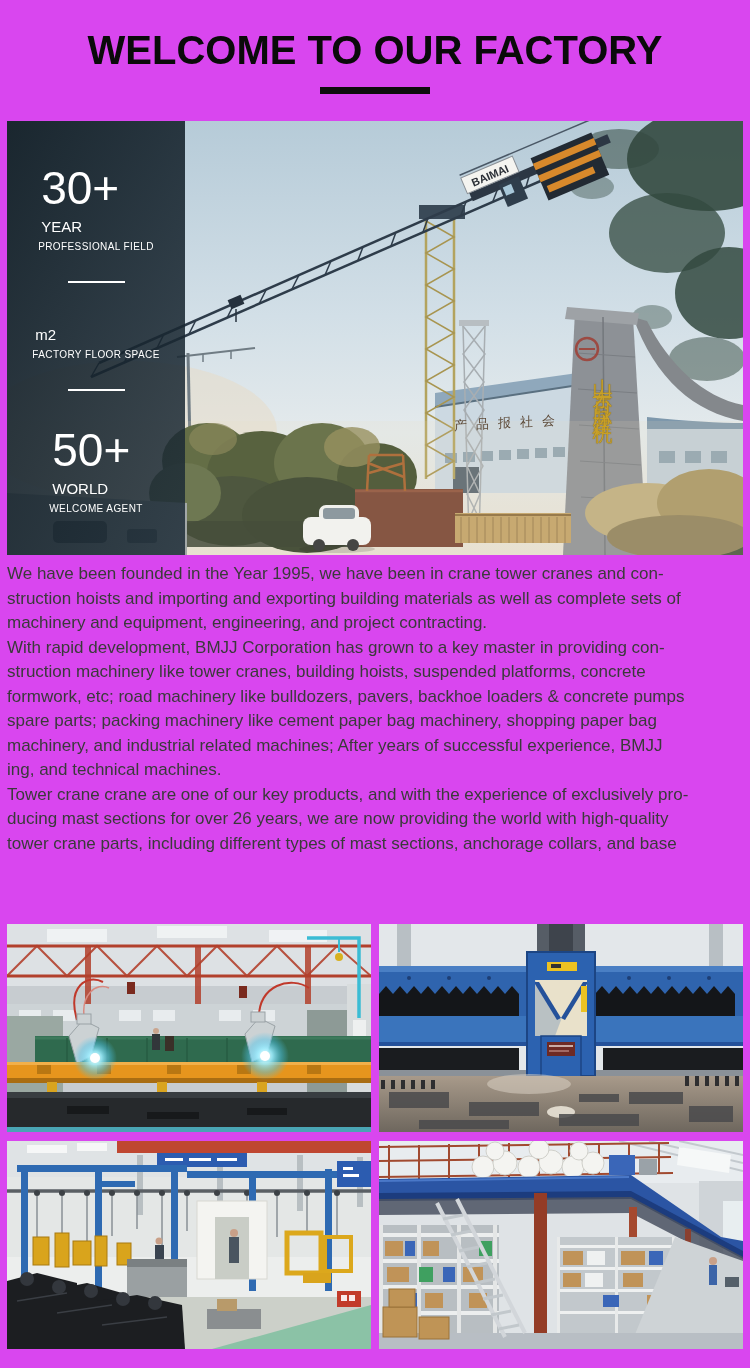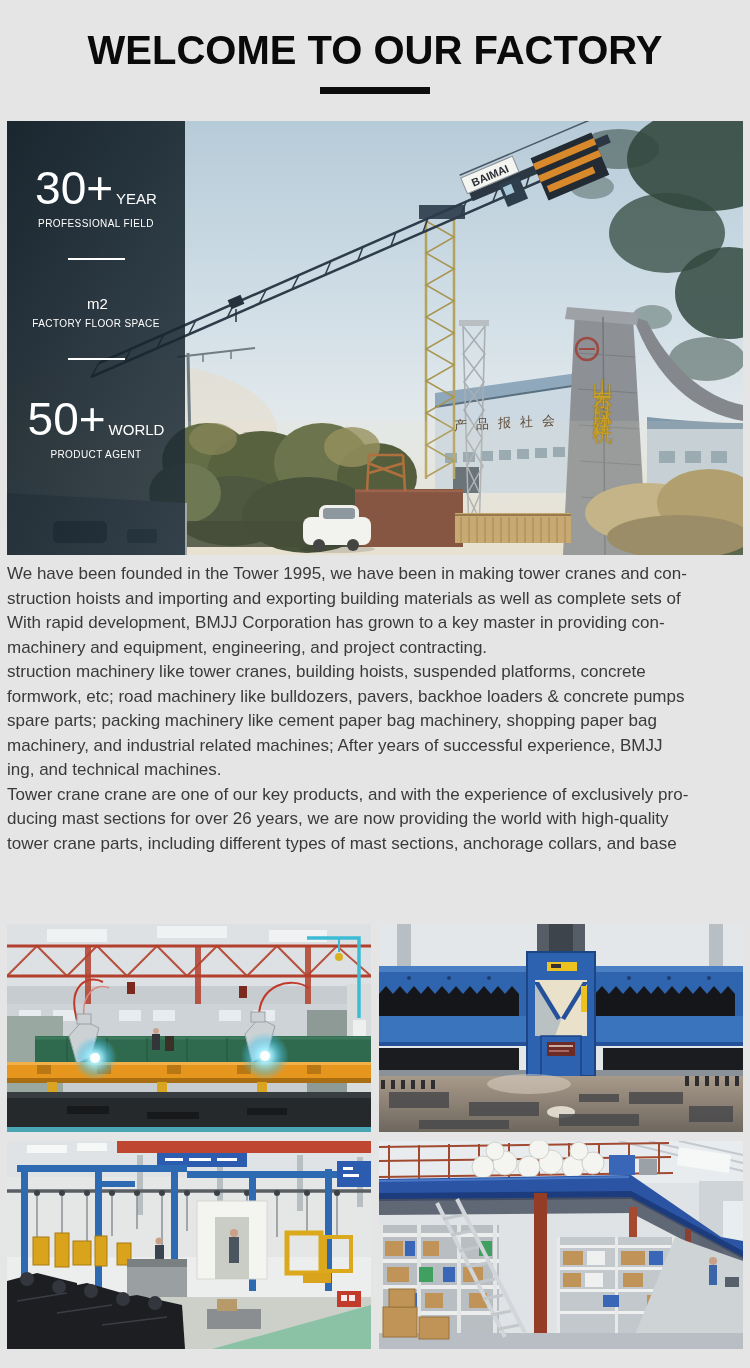--- a/index.html
+++ b/index.html
@@ -1,38 +1,38 @@
 <!DOCTYPE html>
 <html><head>
 <meta charset="utf-8">
 <style>
   html,body{margin:0;padding:0;background:#ffffff;width:750px;height:1368px;overflow:hidden;
     font-family:"Liberation Sans","DejaVu Sans",sans-serif;}
-  .page{position:relative;width:750px;height:1368px;background:#e5e5e5;}
+  .page{position:relative;width:750px;height:1368px;background:#d946ef;}
 
   
   .hdr{position:absolute;top:0;left:0;width:750px;text-align:center;}
   .hdr h1{margin:30px 0 0;font-size:40px;line-height:1.0;font-weight:bold;color:#0a0a0a;letter-spacing:0px;}
   .title-bar{width:110px;height:7px;background:#0d0d0d;margin:17px auto 0;}
 
   
   .hero{position:absolute;top:121px;left:7px;width:736px;height:434px;overflow:hidden;background:#cfdde6;}
   .hero svg{position:absolute;inset:0;width:100%;height:100%;display:block;}
   .gate-text{position:absolute;left:583px;top:242px;height:190px;writing-mode:vertical-rl;text-orientation:upright;
     font-size:20px;letter-spacing:9px;color:#c8a028;text-shadow:0 0 1px #6b5510;}
   .bldg-text{position:absolute;left:447px;top:293px;font-size:13px;letter-spacing:9px;color:#5d4a38;transform:skewY(-3deg);}
 
   
   .stats{position:absolute;top:0;left:0;width:178px;height:434px;
     background:linear-gradient(115deg,rgba(14,26,34,0.93),rgba(30,45,56,0.84));
     color:#fff;display:flex;flex-direction:column;align-items:center;padding-top:44px;box-sizing:border-box;}
   .stat-g{text-align:center;}
-  .stat-v-row{display:flex;align-items:baseline;justify-content:center;line-height:1;}
+  .stat-v-row{display:flex;align-items:baseline;justify-content:center;line-height:1;flex-direction:column;}
   .stat-v{font-size:46px;font-weight:400;letter-spacing:0px;}
-  .stat-u{font-size:15px;margin-left:3px;}
+  .stat-u{font-size:15px;margin-left:3px;margin-top:8px;}
   .stat-l{font-size:10px;letter-spacing:0.4px;margin-top:7px;white-space:nowrap;}
   .stat-d{width:57px;height:2px;background:#ffffff;margin:29px auto 36px;}
 
   
   .about{position:absolute;top:562px;left:7px;width:738px;}
   .about-line{font-size:17px;line-height:24.5px;color:#3a3a3a;white-space:nowrap;}
 
   
   .gallery{position:absolute;top:924px;left:7px;width:736px;display:grid;
     grid-template-columns:364px 364px;grid-auto-rows:208px;column-gap:8px;row-gap:9px;}
@@ -243,30 +243,30 @@
           <span class="stat-u">m2</span>
         </div>
         <div class="stat-l">FACTORY FLOOR SPACE</div>
       </div>
       <div class="stat-d"></div>
       <div class="stat-g">
         <div class="stat-v-row">
           <span class="stat-v">50+</span>
           <span class="stat-u">WORLD</span>
         </div>
-        <div class="stat-l">PRODUCT AGENT</div>
+        <div class="stat-l">WELCOME AGENT</div>
       </div>
     </div>
   </section>
 
   <section class="about">
-      <div class="about-line">We have been founded in the Tower 1995, we have been in making tower cranes and con-</div>
+      <div class="about-line">We have been founded in the Year 1995, we have been in crane tower cranes and con-</div>
       <div class="about-line">struction hoists and importing and exporting building materials as well as complete sets of</div>
+      <div class="about-line">machinery and equipment, engineering, and project contracting.</div>
       <div class="about-line">With rapid development, BMJJ Corporation has grown to a key master in providing con-</div>
-      <div class="about-line">machinery and equipment, engineering, and project contracting.</div>
       <div class="about-line">struction machinery like tower cranes, building hoists, suspended platforms, concrete</div>
       <div class="about-line">formwork, etc; road machinery like bulldozers, pavers, backhoe loaders &amp; concrete pumps</div>
       <div class="about-line">spare parts; packing machinery like cement paper bag machinery, shopping paper bag</div>
       <div class="about-line">machinery, and industrial related machines; After years of successful experience, BMJJ</div>
       <div class="about-line">ing, and technical machines.</div>
       <div class="about-line">Tower crane crane are one of our key products, and with the experience of exclusively pro-</div>
       <div class="about-line">ducing mast sections for over 26 years, we are now providing the world with high-quality</div>
       <div class="about-line">tower crane parts, including different types of mast sections, anchorage collars, and base</div>
     </section>
 

